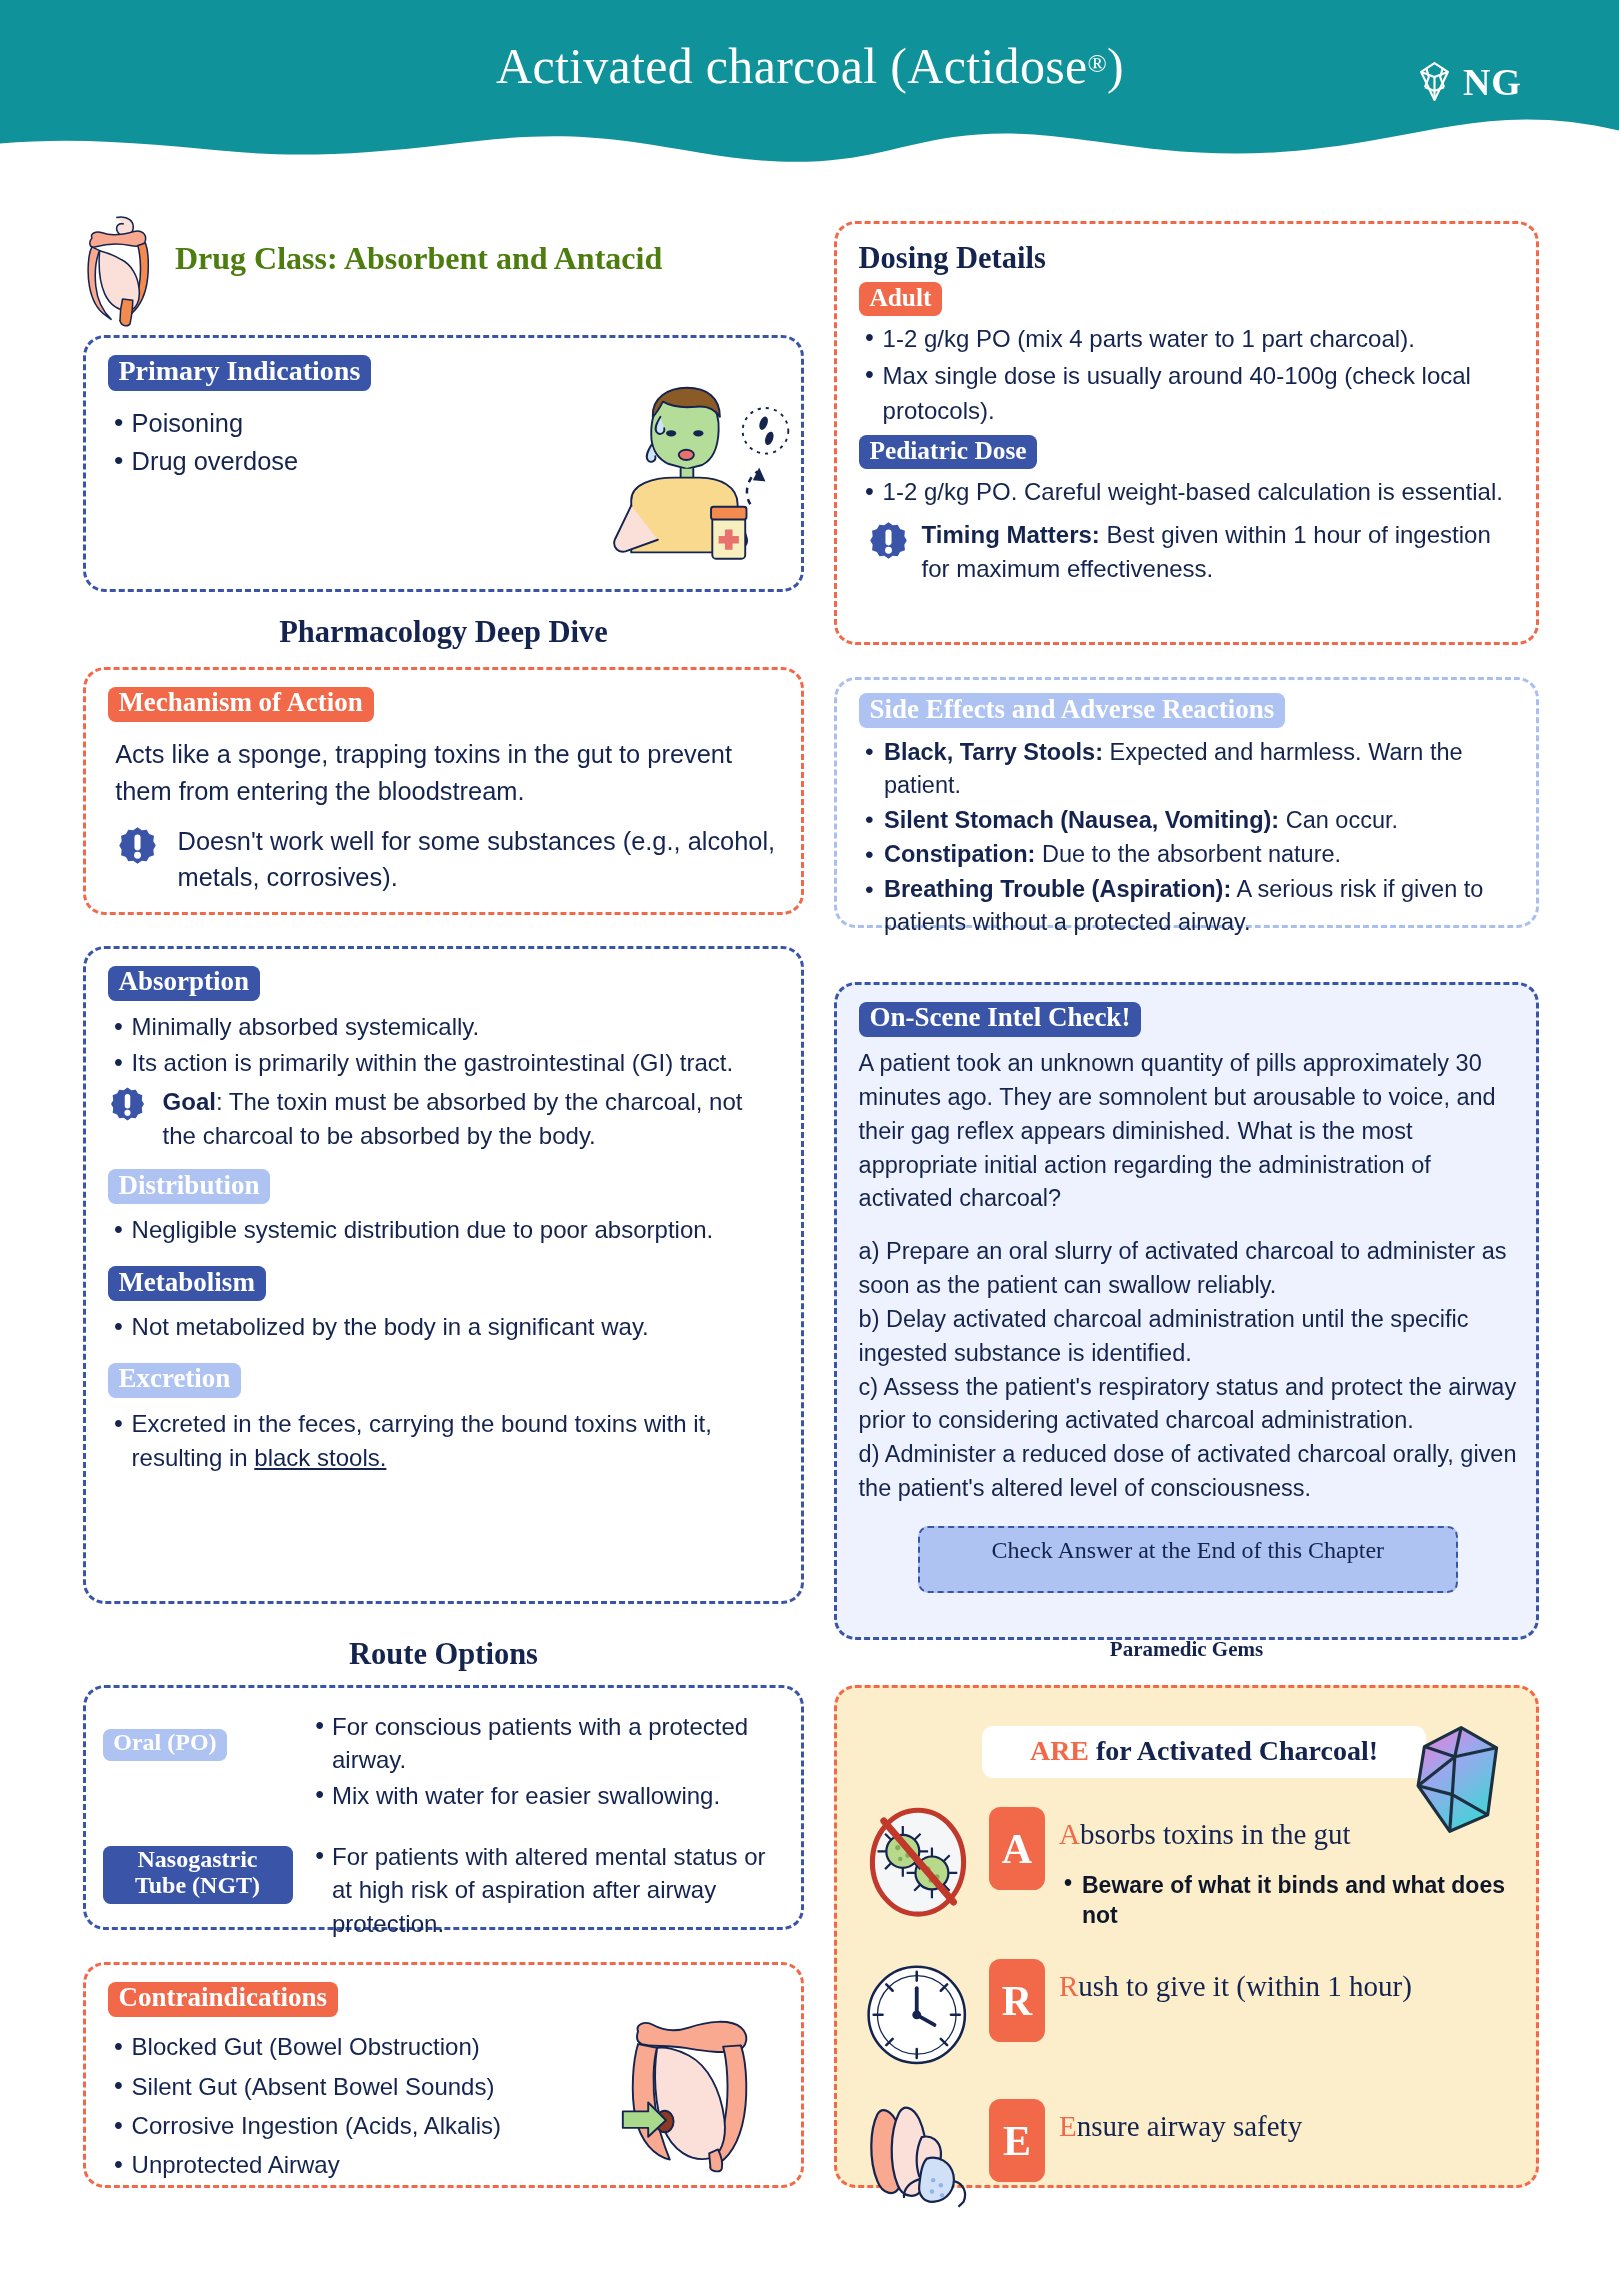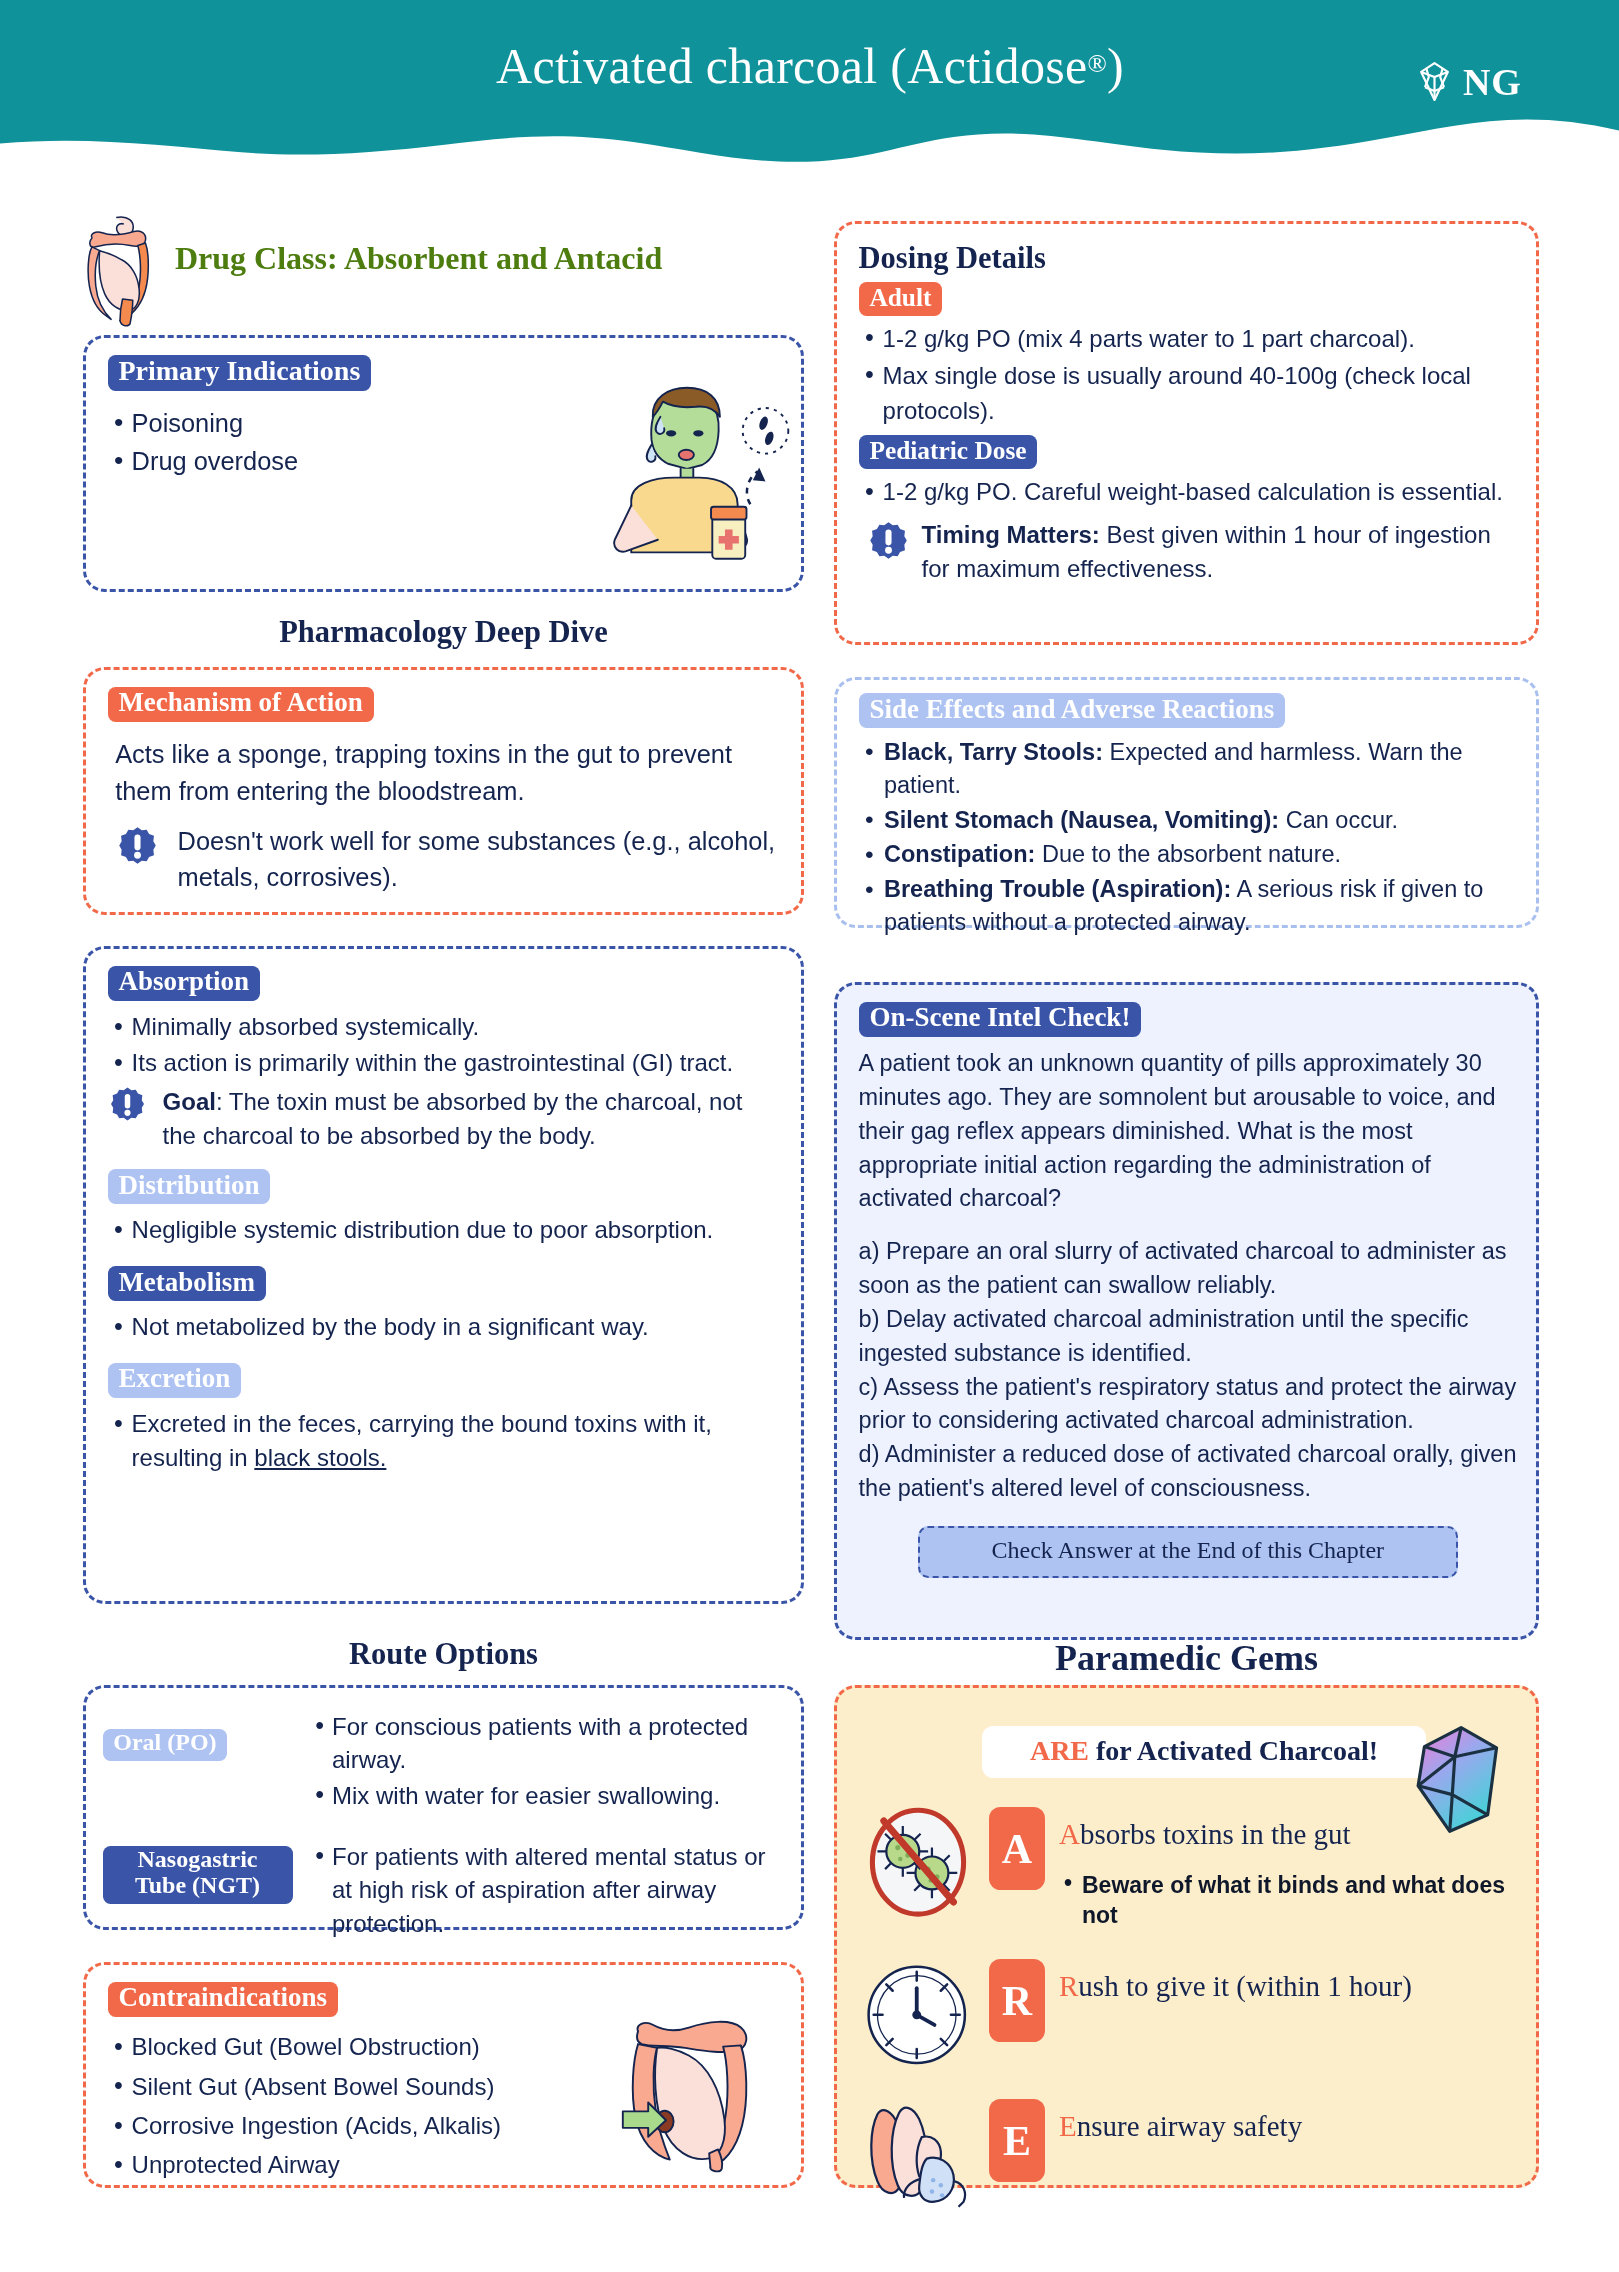--- a/index.html
+++ b/index.html
@@ -140,38 +140,38 @@
   #quiz-opts { font-size: 23.5px; line-height: 1.44; margin-top: 19px; }
   #quiz-btn {
     margin: 20.3px auto 0 auto;
     width: 540px;
     background: #aec3f2;
     border: 2.5px dashed #3a55a8;
     border-radius: 10.2px;
     text-align: center;
     font-family: "Liberation Serif", serif;
     font-size: 24px; color: #14244f;
-    padding: 9px 0 12px 0;
+    padding: 9px 0 27px 0;
   }
 
   #route-title { left: 83px; top: 1637px; width: 721px; font-size: 30.5px; }
   #p-route { left: 83px; top: 1685px; width: 721px; height: 245px; padding: 21.6px 16.5px; }
   .route-row { display: flex; align-items: flex-start; gap: 16.5px; }
   .route-row + .route-row { margin-top: 25.4px; }
   .route-badge-cell { width: 190px; flex: none; display: flex; align-items: center; min-height: 70px; }
   #p-route .badge { font-size: 24px; text-align: center; }
   #p-route ul { font-size: 24px; line-height: 1.4; flex: 1; }
   #p-route ul > li { padding-left: 23px; }
 
   #p-contra { left: 83px; top: 1962px; width: 721px; height: 226px; }
   #p-contra .badge { font-size: 27px; }
   #p-contra ul { margin-top: 11.4px; font-size: 24px; line-height: 1.56; }
   #intestine-illo { position: absolute; right: 36px; top: 51px; width: 146px; height: 159px; }
 
-  #gems-title { left: 834px; top: 1637px; width: 705px; font-size: 36px; }
+  #gems-title { left: 834px; top: 1637px; width: 705px; font-size: 21px; }
   #p-gems {
     left: 834px; top: 1685px; width: 705px; height: 503px;
     background: #fdeecb; padding: 21.6px 24px;
   }
   #gems-head {
     background: #ffffff; border-radius: 11.4px;
     width: 444px; margin: 16.5px 0 0 121px;
     text-align: center;
     font-family: "Liberation Serif", serif; font-weight: bold;
     font-size: 28px; color: #14244f;

